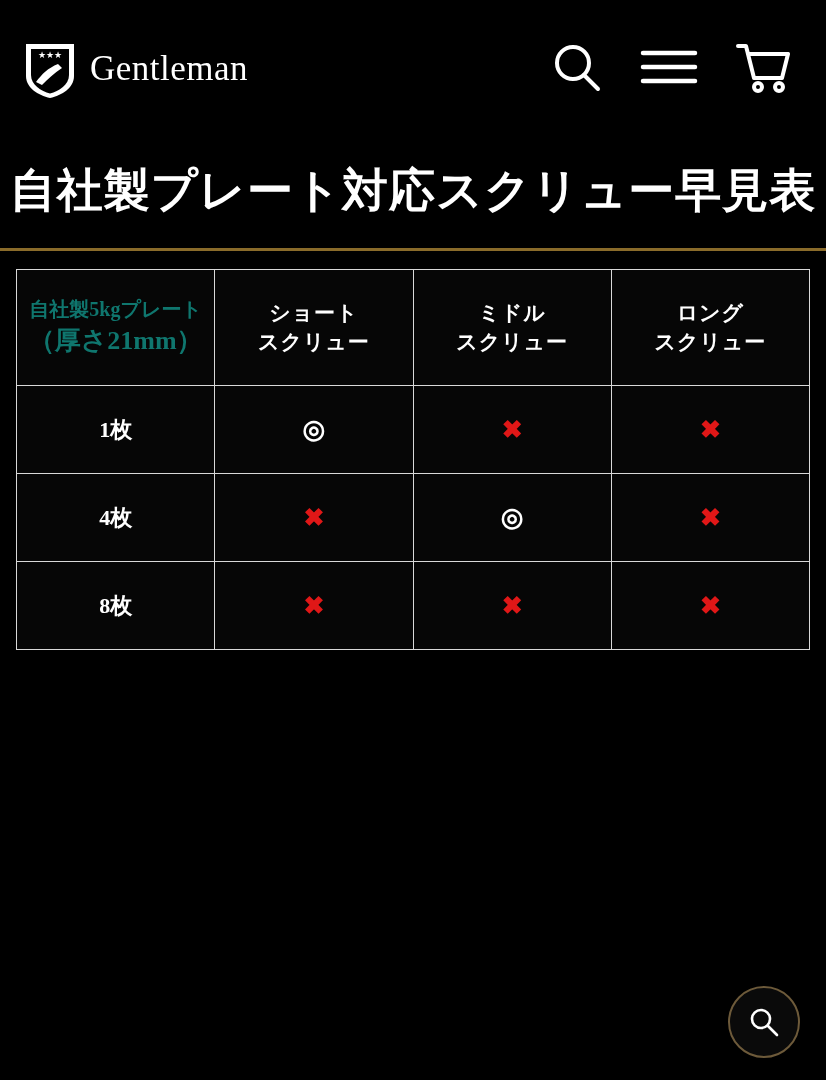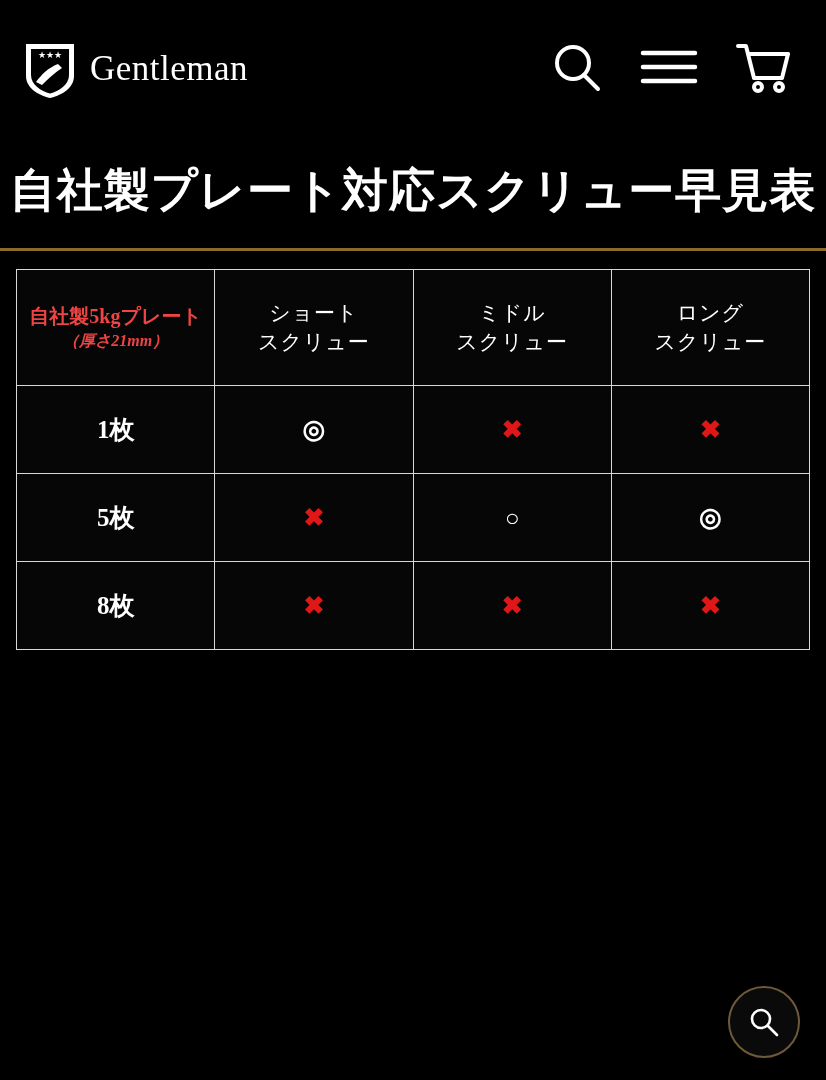--- a/index.html
+++ b/index.html
@@ -87,37 +87,37 @@
     vertical-align: middle;
     color: #fff;
   }
   col.c1 { width: 198px; }
   col.c2, col.c3, col.c4 { width: 198px; }
 
   thead th {
     height: 116px;
     font-family: "Liberation Serif", serif;
     font-size: 21px;
-    font-weight: 400;
+    font-weight: 700;
     line-height: 1.35;
     letter-spacing: 1px;
   }
   thead th.first {
-    color: #ef4444;
+    color: #0f766e;
     font-size: 20px;
     font-weight: 700;
     letter-spacing: 0;
     line-height: 1.4;
   }
-  thead th.first .sub { font-size: 16px; font-style: italic; }
+  thead th.first .sub { font-size: 26px; }
 
   tbody td {
     height: 88px;
     font-family: "Liberation Serif", serif;
-    font-size: 25px;
+    font-size: 22px;
     font-weight: 700;
   }
   tbody td.mark { font-size: 26px; }
   .sym-dbl { color: #fff; font-size: 26px; line-height: 1; }
   .sym-sgl { color: #fff; font-size: 24px; line-height: 1; }
   .sym-x   { color: #e01717; font-size: 25px; font-weight: 700; line-height: 1; }
 
   
   .fab {
     position: absolute;
@@ -210,24 +210,24 @@
       </tr>
     </thead>
     <tbody id="chart-body">
         <tr>
           <td>1枚</td>
           <td class="mark"><span class="sym-dbl">◎</span></td>
           <td class="mark"><span class="sym-x">✖</span></td>
           <td class="mark"><span class="sym-x">✖</span></td>
         </tr>
         <tr>
-          <td>5枚</td>
-          <td class="mark"><span class="sym-x">✖</span></td>
-          <td class="mark"><span class="sym-sgl">○</span></td>
+          <td>4枚</td>
+          <td class="mark"><span class="sym-x">✖</span></td>
           <td class="mark"><span class="sym-dbl">◎</span></td>
+          <td class="mark"><span class="sym-x">✖</span></td>
         </tr>
         <tr>
           <td>8枚</td>
           <td class="mark"><span class="sym-x">✖</span></td>
           <td class="mark"><span class="sym-x">✖</span></td>
           <td class="mark"><span class="sym-x">✖</span></td>
         </tr>
       </tbody>
   </table>
 </div>

